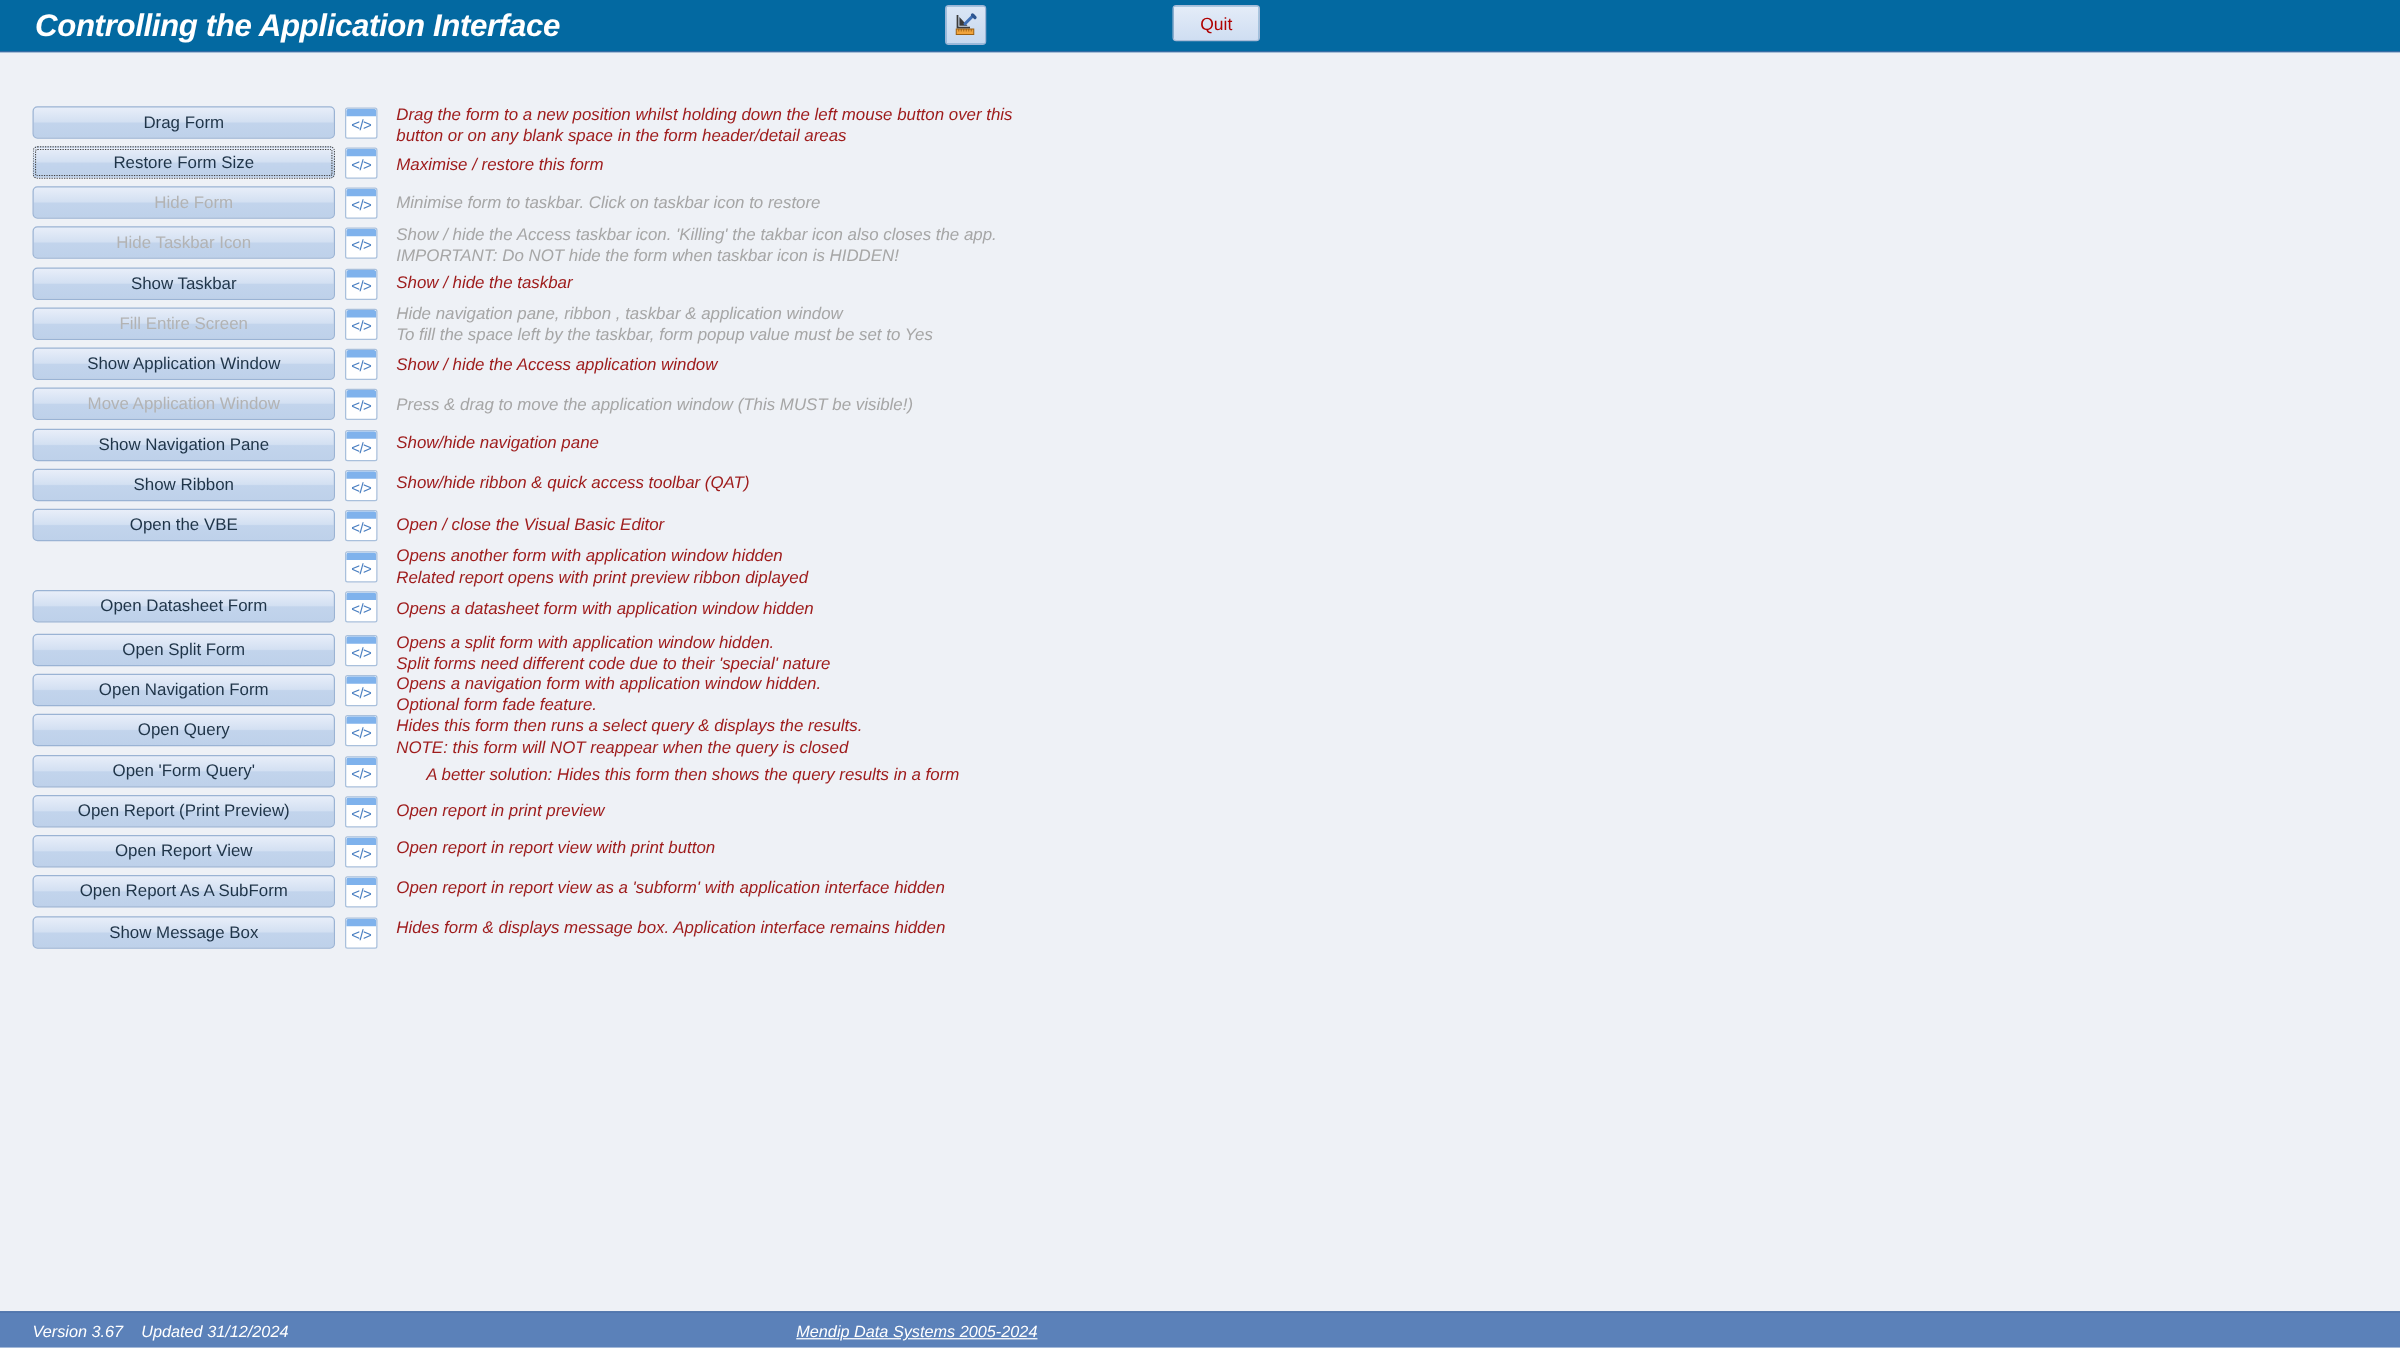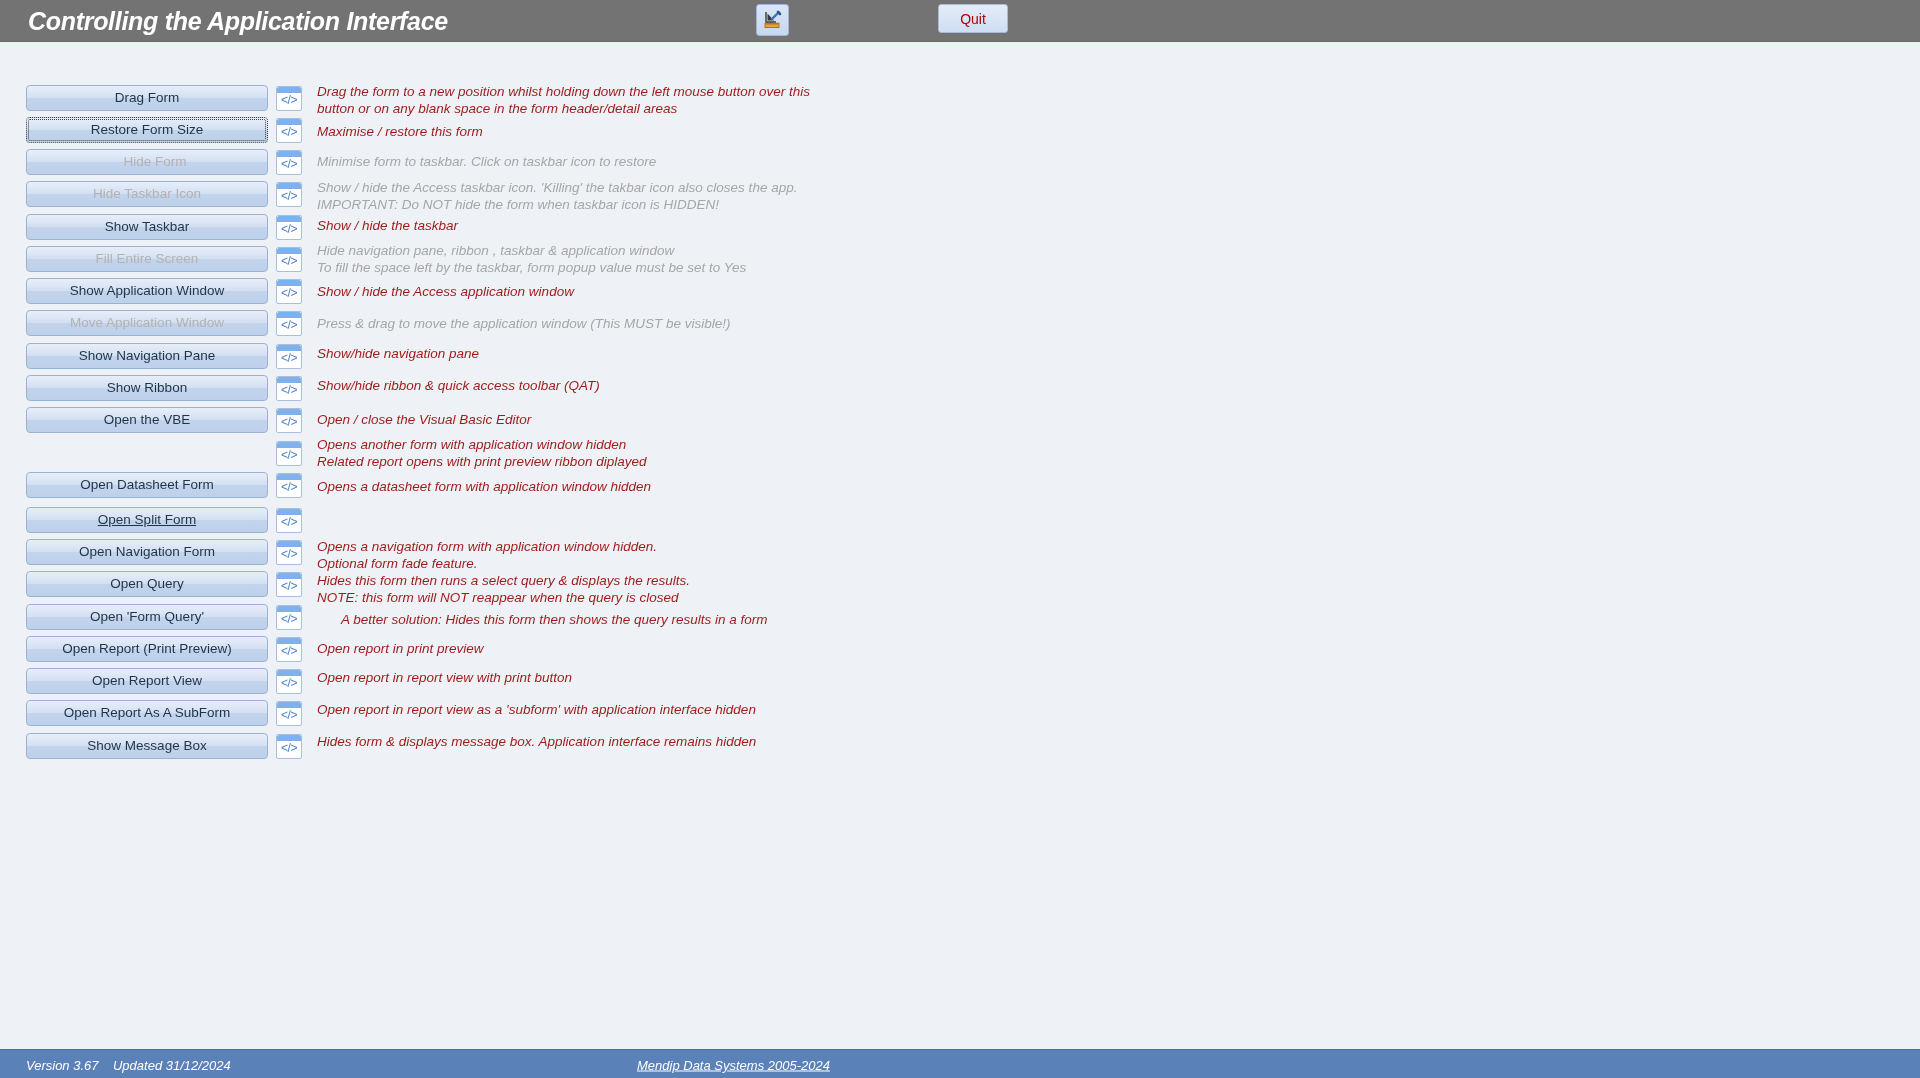--- a/index.html
+++ b/index.html
@@ -9,21 +9,21 @@
     height: 1078px;
     overflow: hidden;
     font-family: "Liberation Sans", sans-serif;
     background: #eef1f6;
   }
 
   
   .form-header {
     position: relative;
     height: 41px;
-    background: #737373;
+    background: #0369a1;
     border-bottom: 1px solid #4a6fa5;
     display: flex;
     align-items: center;
   }
   .form-title {
     position: absolute;
     left: 28px;
     top: 50%;
     transform: translateY(-50%);
     color: #ffffff;
@@ -307,27 +307,29 @@
     <div class="desc" style="top: 394px;">Opens another form with application window hidden
 Related report opens with print preview ribbon diplayed</div>
     <div class="act-btn" style="top: 430px;">
       <span>Open Datasheet Form</span>
     </div>
     <div class="code-btn" style="top: 431px;">
       <div class="cap"></div>
       <span class="glyph">&lt;/&gt;</span>
     </div>
     <div class="desc" style="top: 436px;"> Opens a datasheet form with application window hidden</div>
-    <div class="act-btn" style="top: 465px; text-decoration: underline;">
+    <div class="act-btn" style="top: 465px;">
       <span>Open Split Form</span>
     </div>
     <div class="code-btn" style="top: 466px;">
       <div class="cap"></div>
       <span class="glyph">&lt;/&gt;</span>
     </div>
+    <div class="desc" style="top: 463px;">Opens a split form with application window hidden.
+Split forms need different code due to their 'special' nature</div>
     <div class="act-btn" style="top: 497px;">
       <span>Open Navigation Form</span>
     </div>
     <div class="code-btn" style="top: 498px;">
       <div class="cap"></div>
       <span class="glyph">&lt;/&gt;</span>
     </div>
     <div class="desc" style="top: 496px;">Opens a navigation form with application window hidden.
 Optional form fade feature.</div>
     <div class="act-btn" style="top: 529px;">

